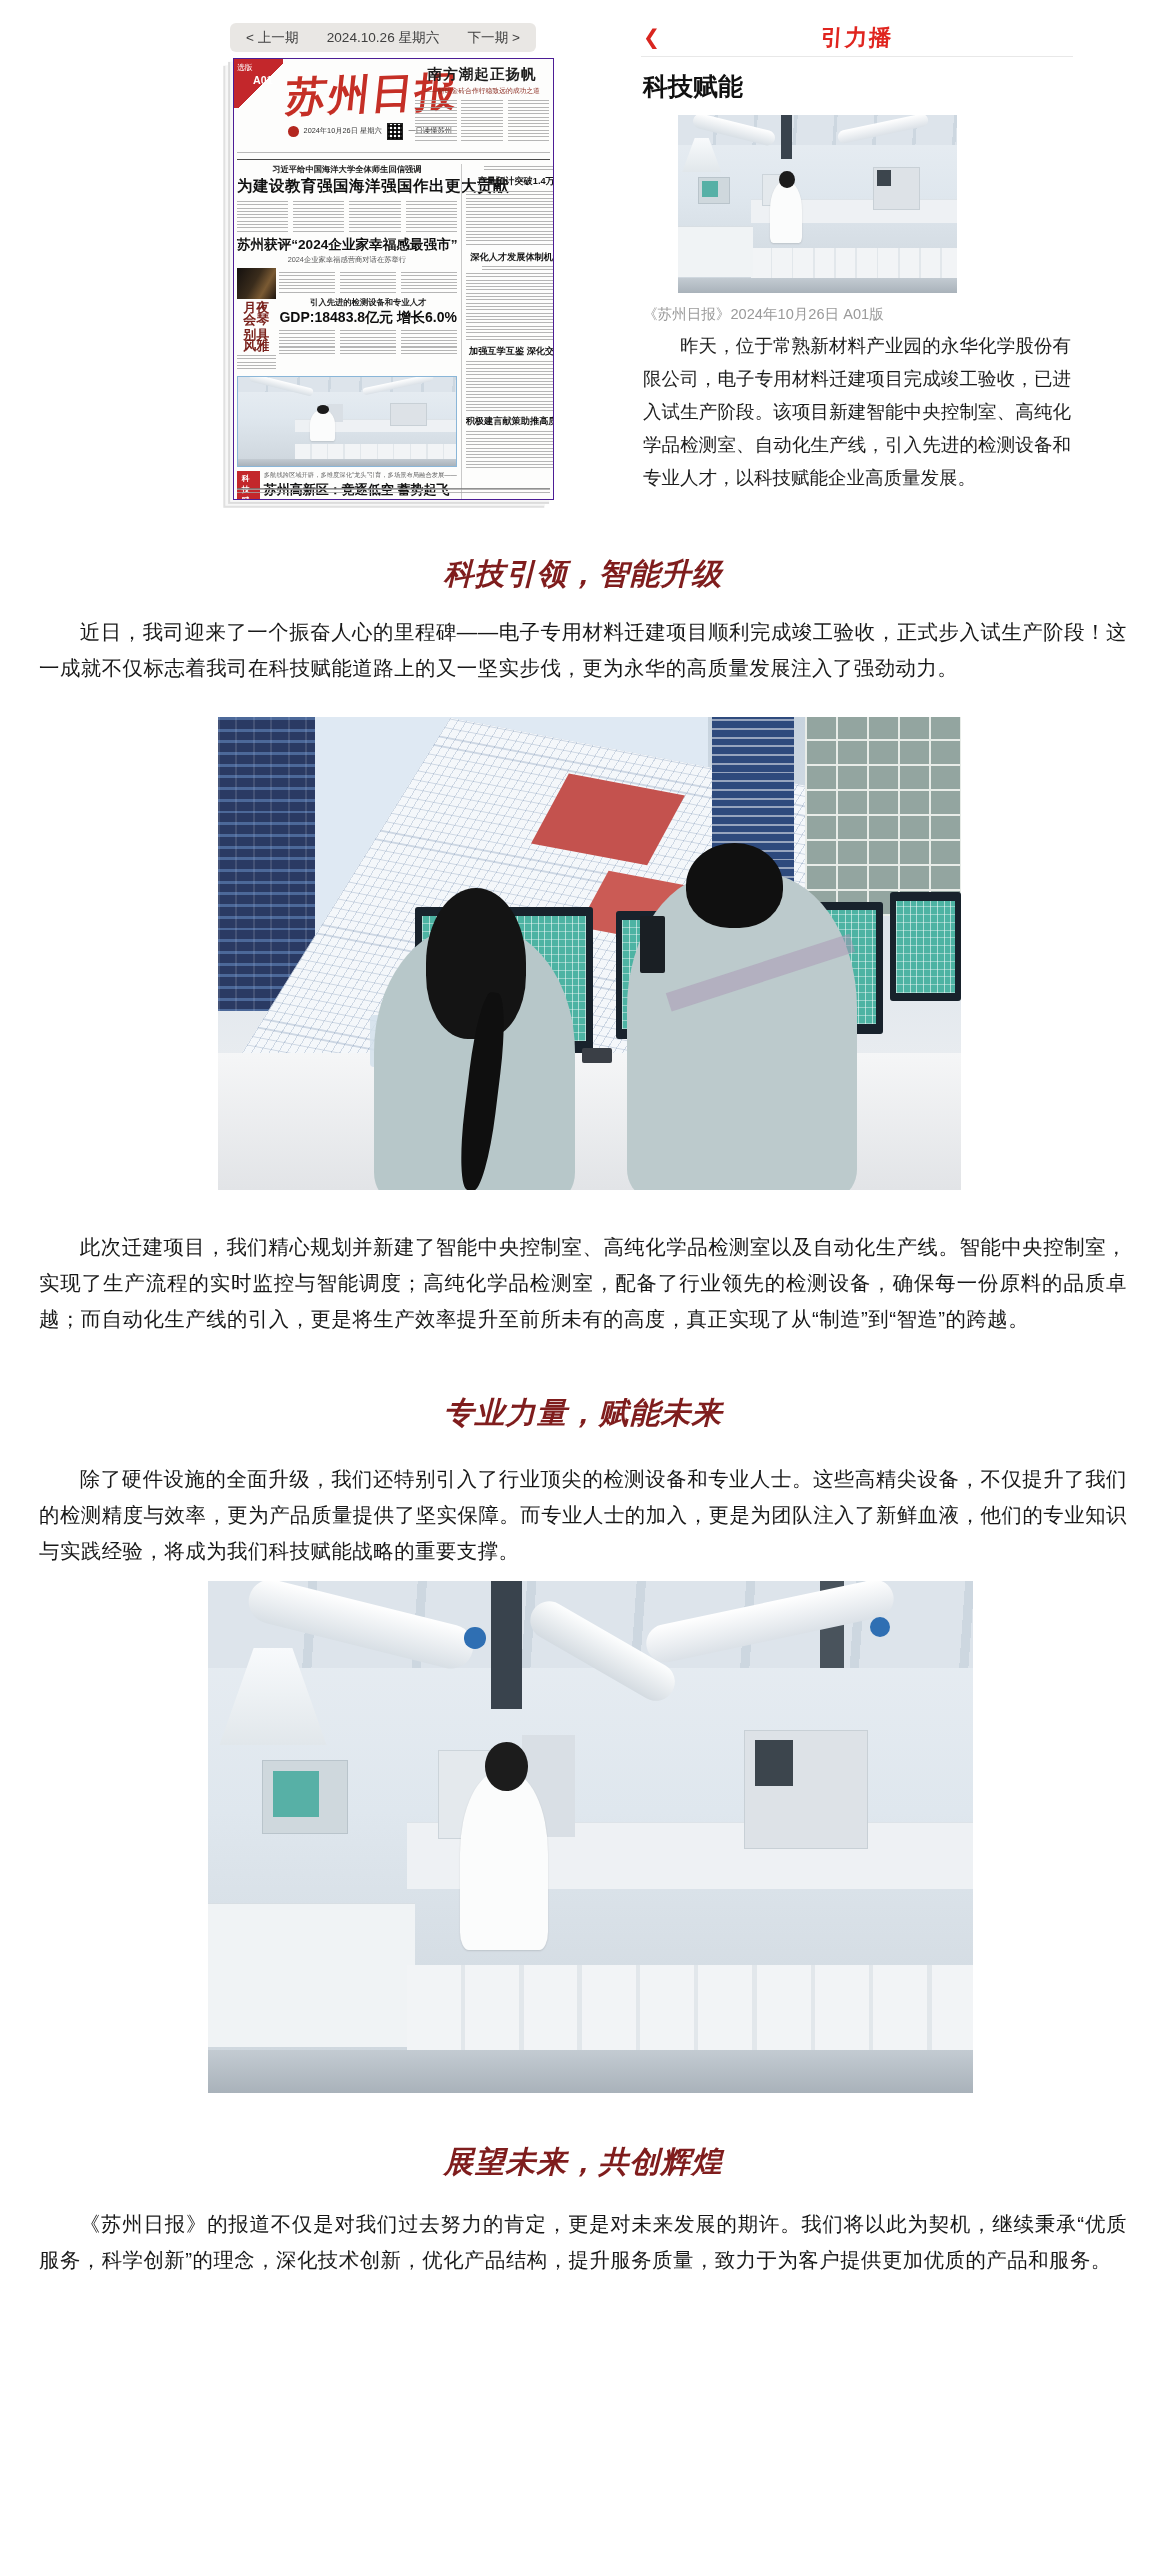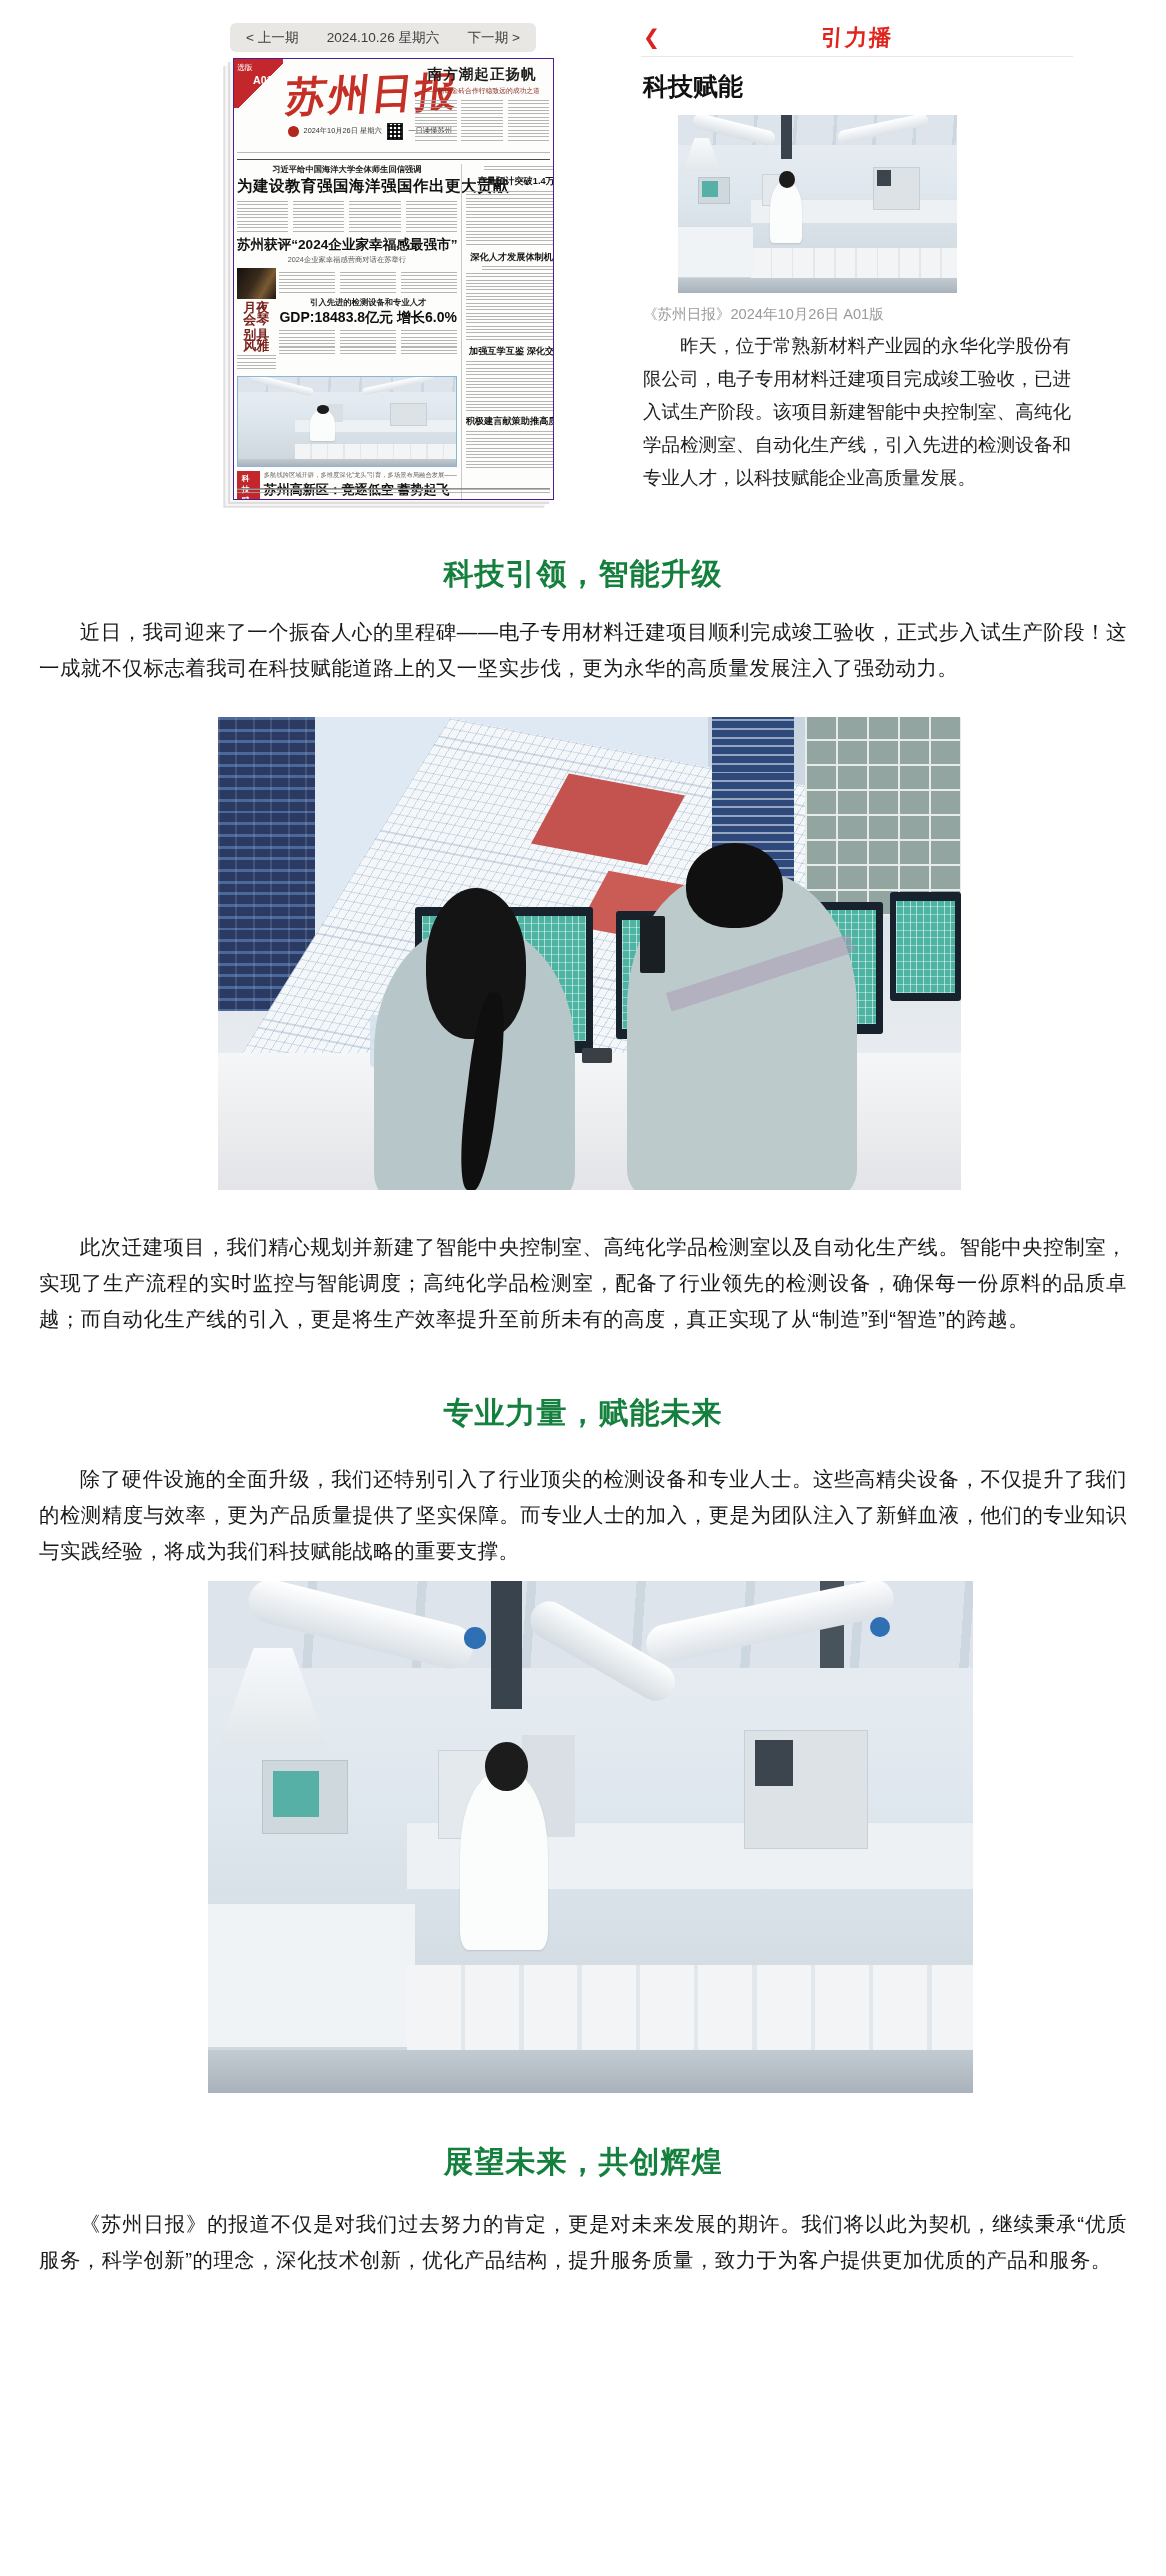--- a/index.html
+++ b/index.html
@@ -2,21 +2,21 @@
 <html><head>
 <meta charset="utf-8">
 <style>
   html,body{margin:0;padding:0;background:#ffffff;}
   body{font-family:"Liberation Sans","DejaVu Sans",sans-serif;color:#161616;}
   .page{position:relative;width:1166px;margin:0 auto;background:#fff;}
 
   
   .para{margin:0 39px;font-size:20.4px;line-height:36px;text-align:justify;text-indent:2em;color:#181818;letter-spacing:0.5px;}
   .intro{padding-top:27px;}
-  .sec{margin:0;text-align:center;font-size:30px;font-weight:bold;color:#15803d;letter-spacing:1px;}
+  .sec{margin:0;text-align:center;font-size:30px;font-weight:bold;color:#7f1d1d;letter-spacing:1px;font-style:italic;}
   .sec1{margin-top:45px;}
   .p1{margin-top:19.4px;}
   .p2{margin-top:39px;}
   .sec2{margin-top:56px;}
   .p3{margin-top:27px;}
   .sec3{margin-top:49px;}
   .p4{margin-top:23px;padding-bottom:19.4px;}
 
   
   .media-row{position:relative;height:486px;margin-top:23px;}

